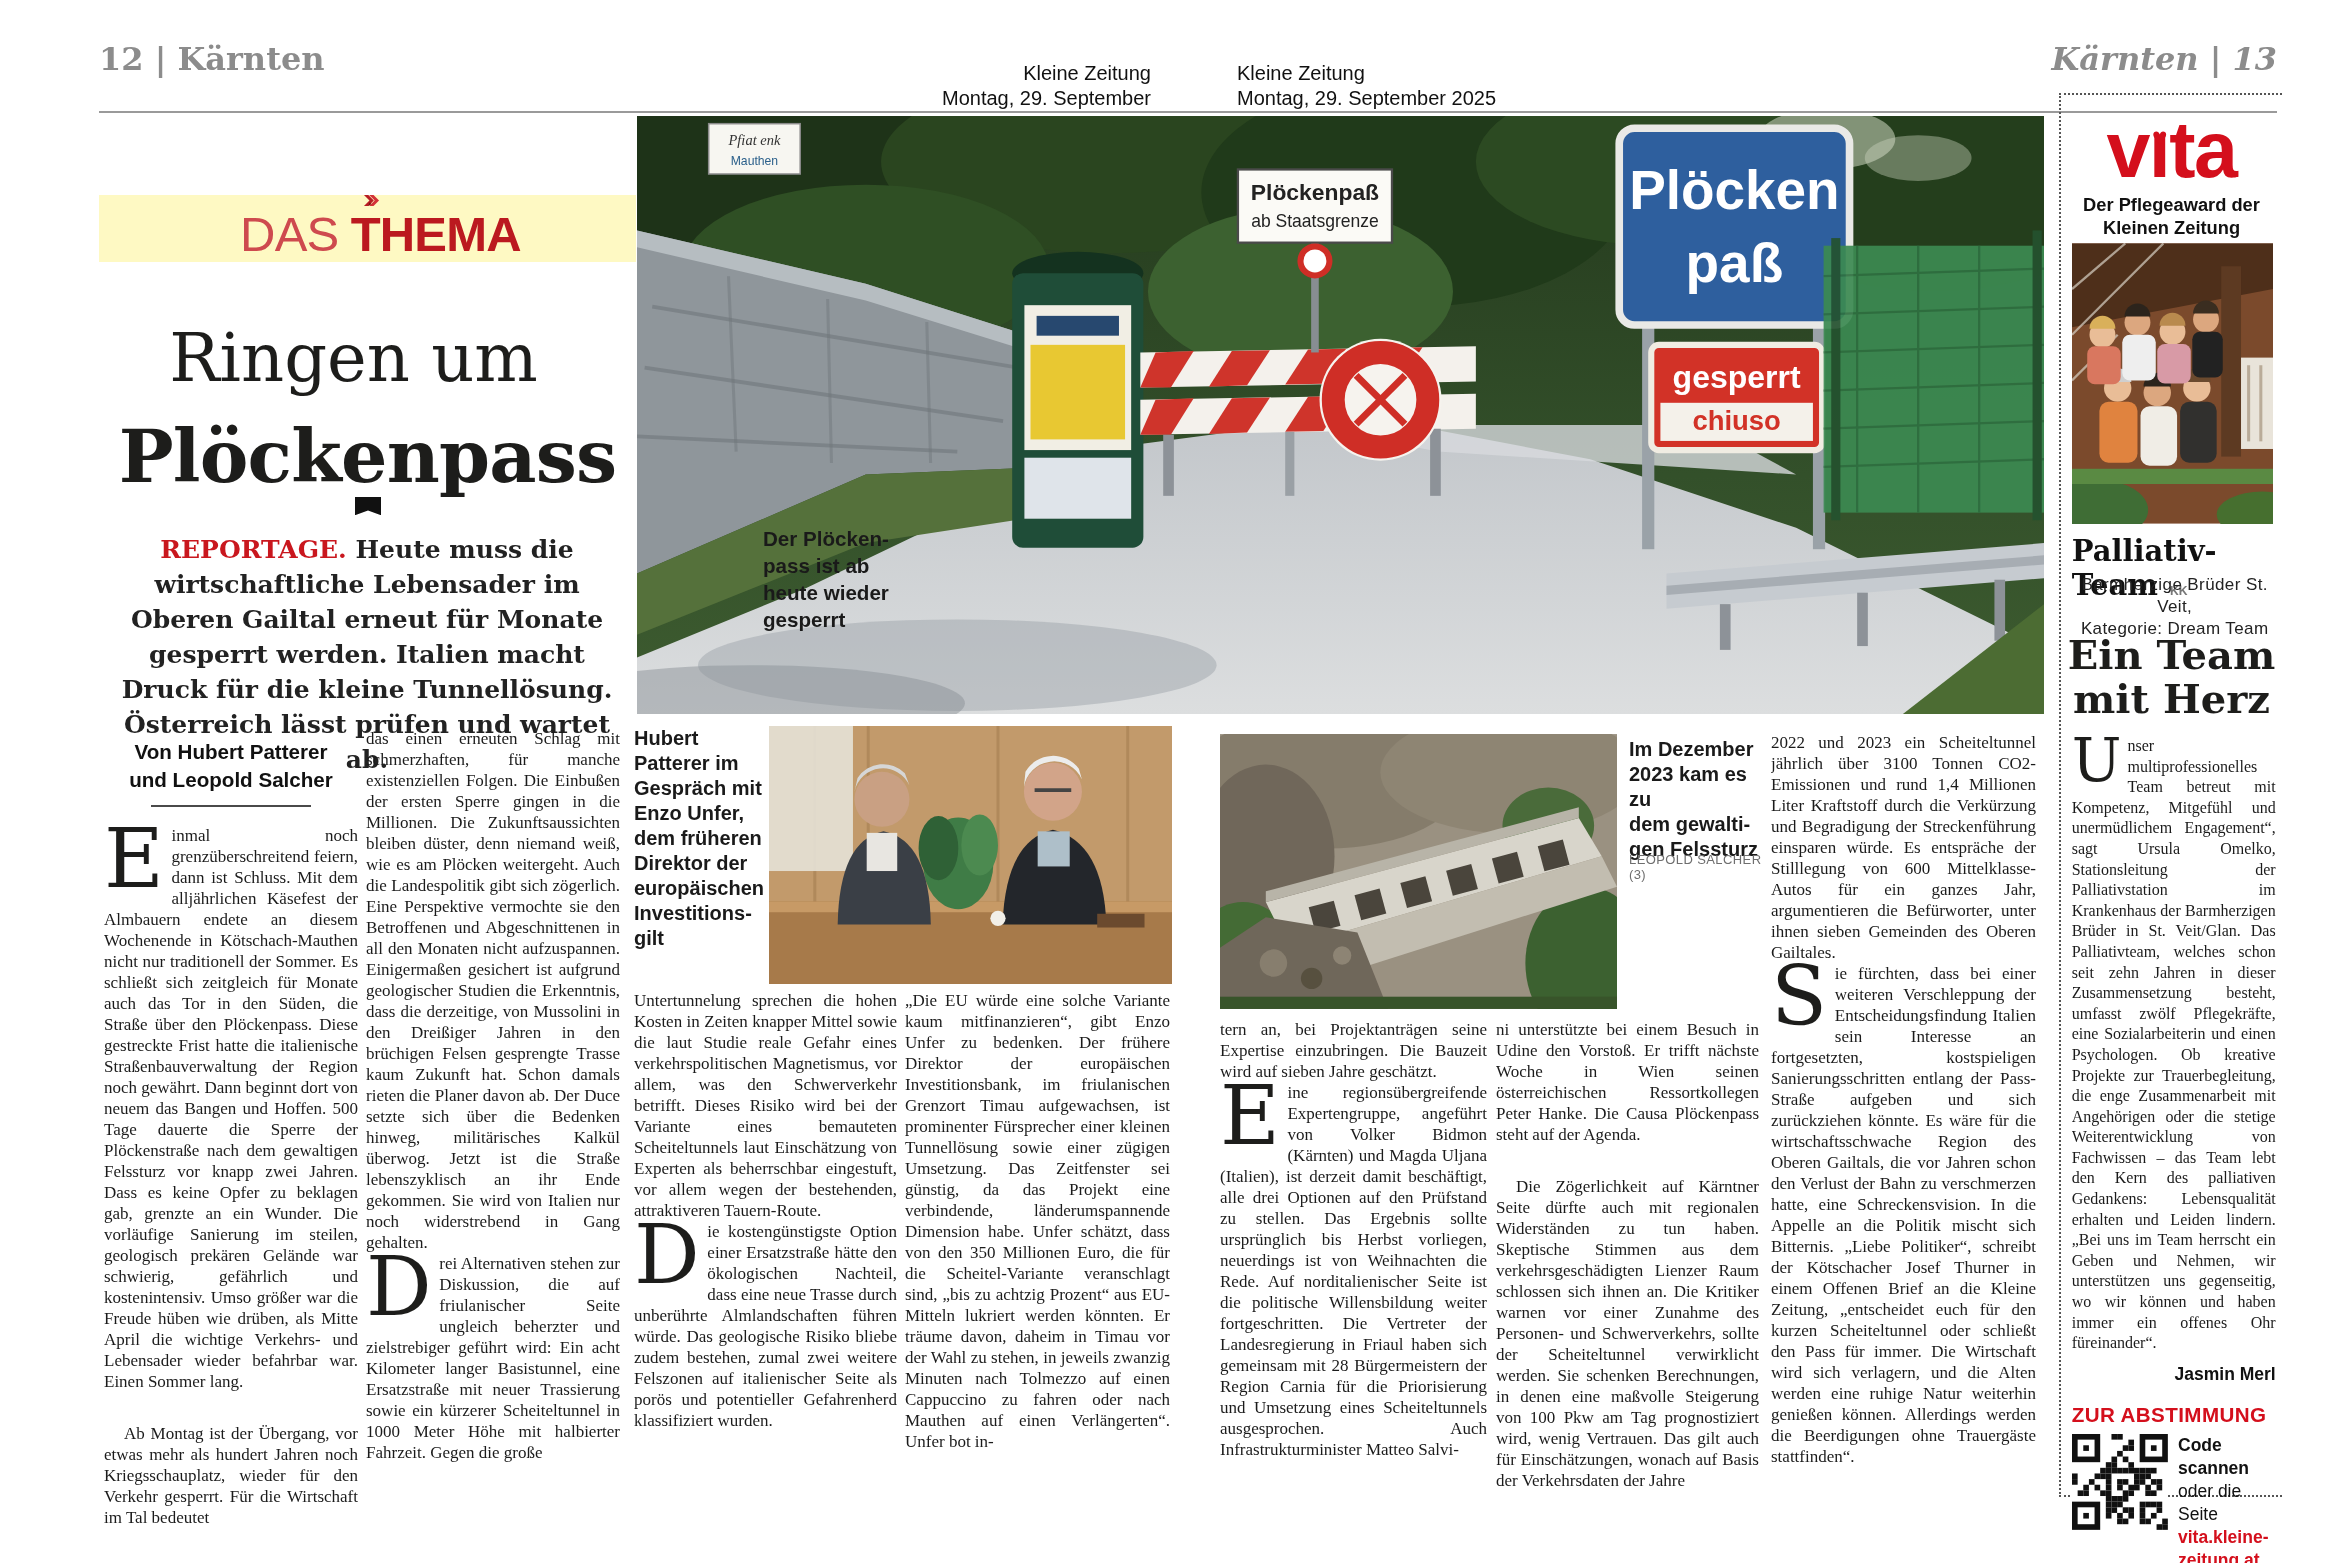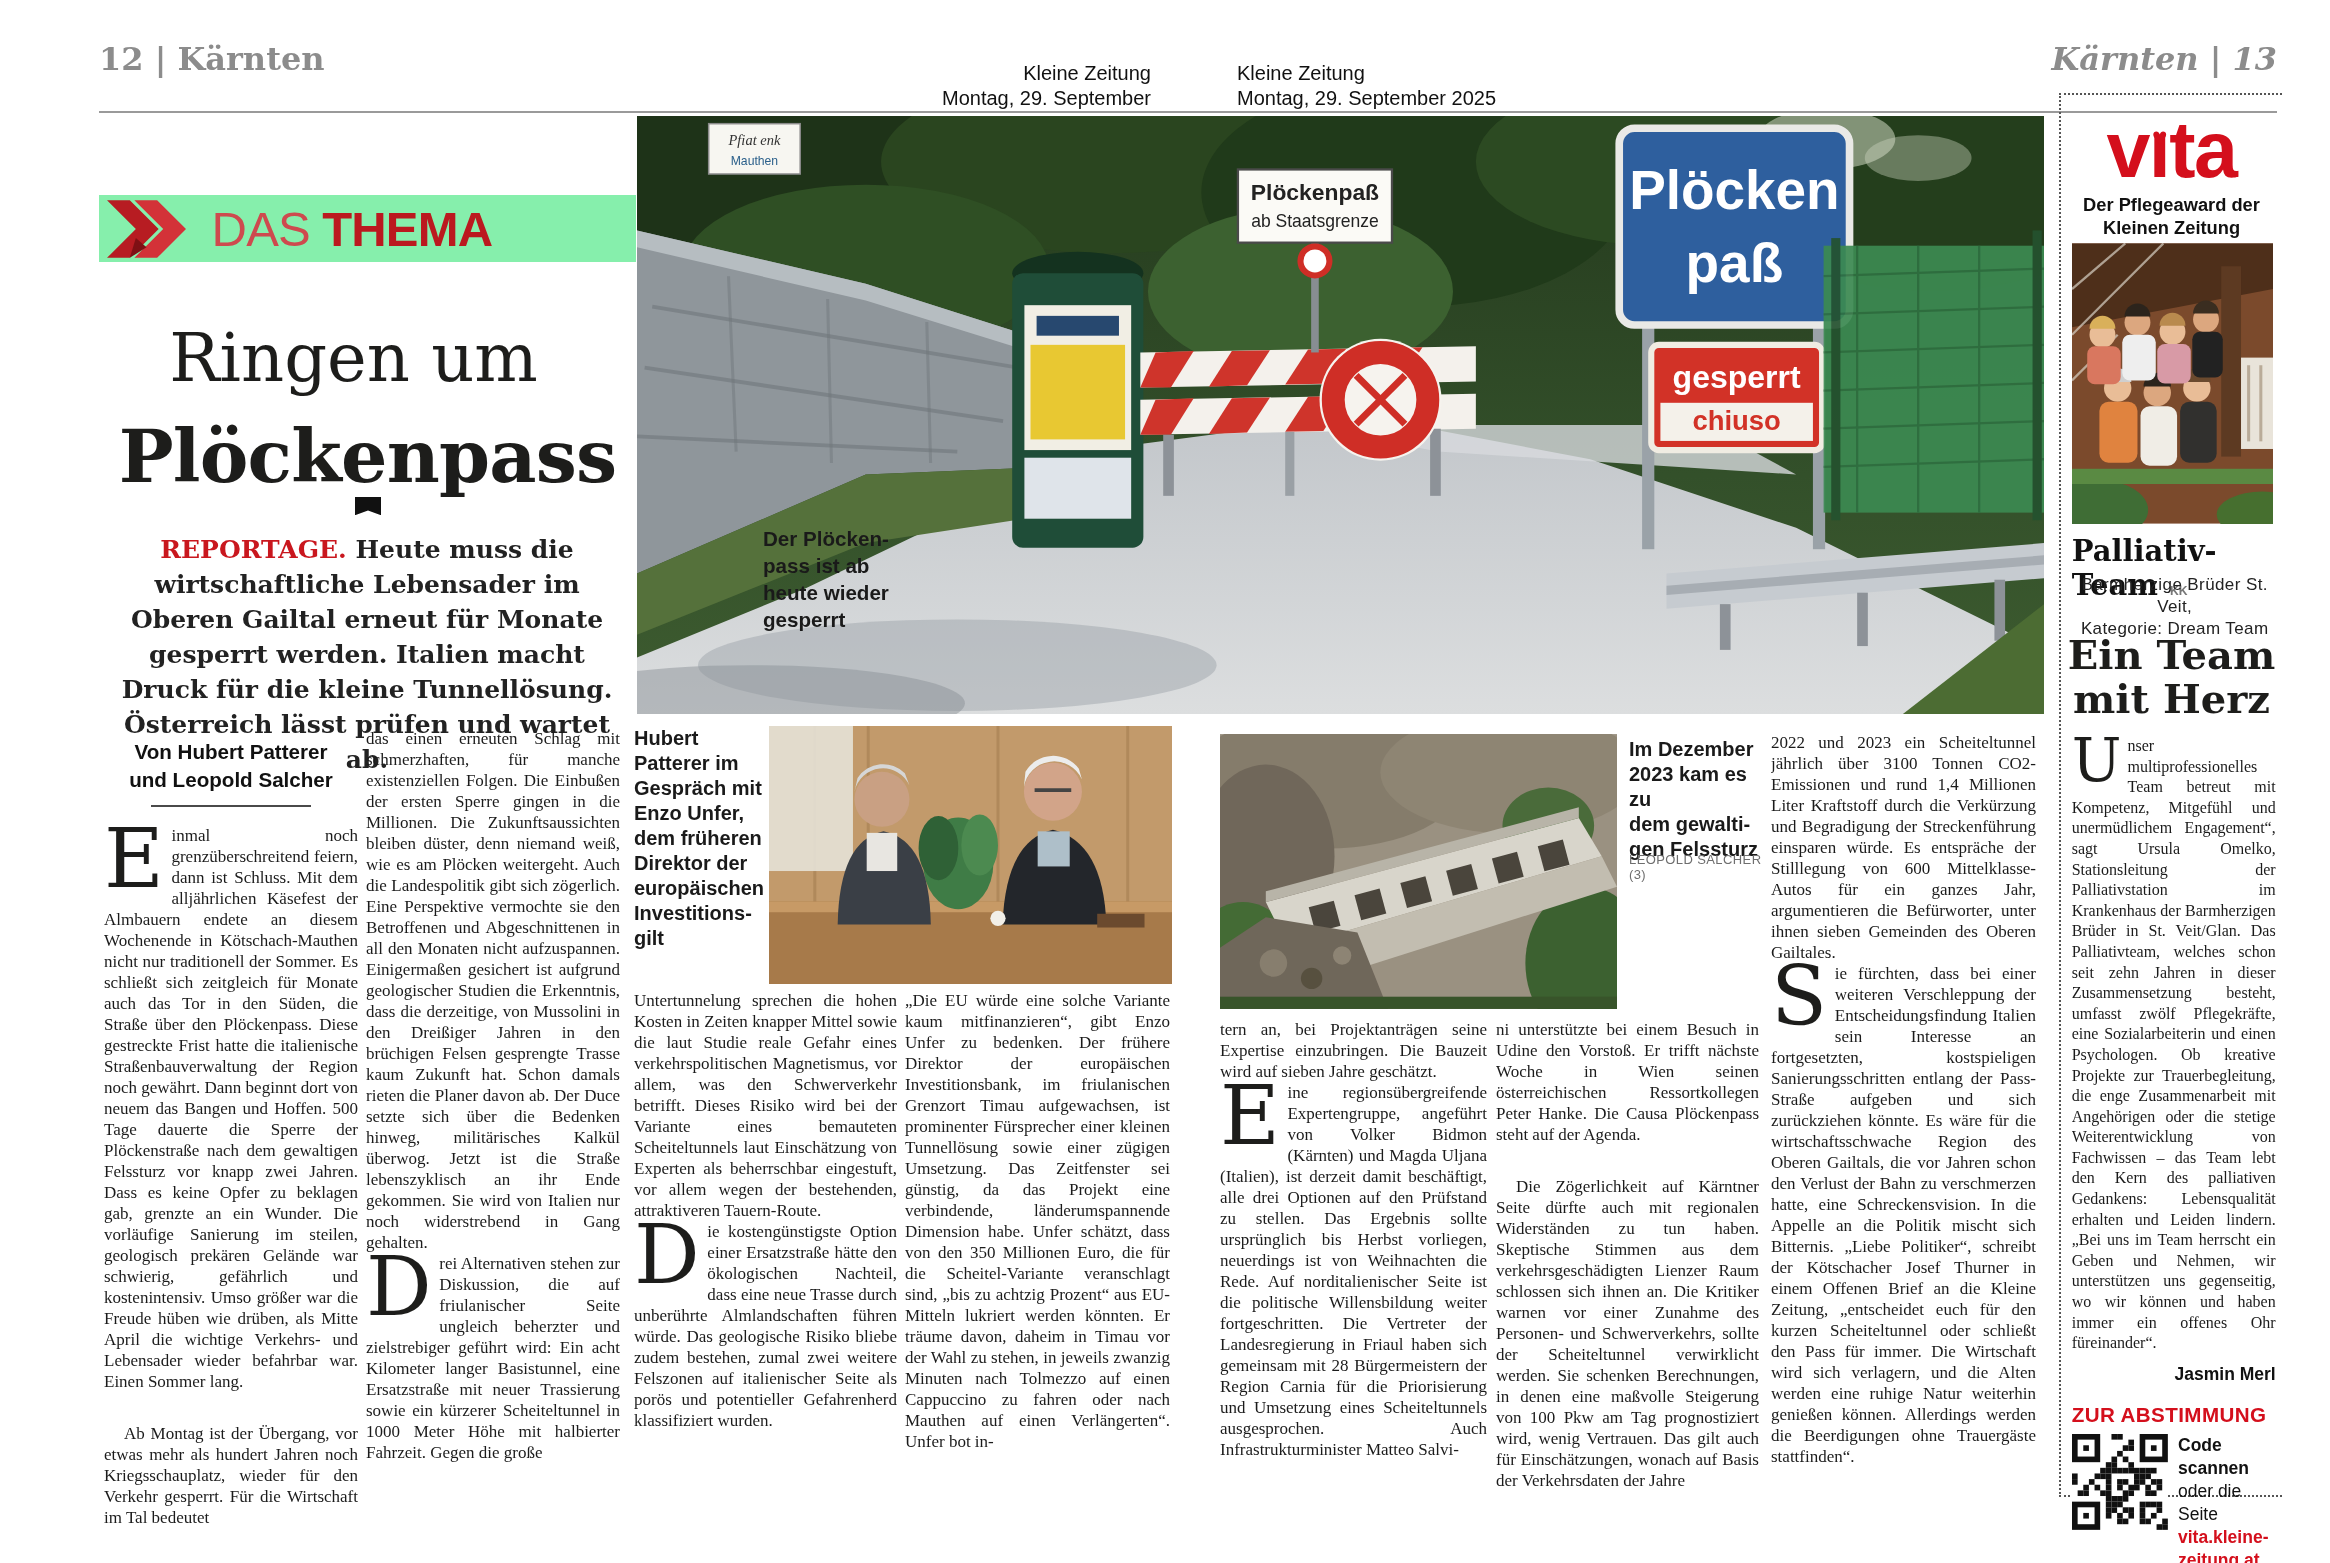--- a/index.html
+++ b/index.html
@@ -4,21 +4,21 @@
 <style>
   html,body{margin:0;padding:0;background:#e8e8e8;}
   #canvas{position:relative;width:2330px;height:1563px;background:#ffffff;overflow:hidden;
           font-family:"Liberation Serif",serif;color:#1b1b1b;}
   .abs{position:absolute;}
   
   .folio{font-family:"DejaVu Serif",serif;font-weight:bold;font-size:32px;color:#8c8c8c;}
   .hrule{height:1.5px;background:#9a9a9a;}
   .masthead{font-family:"Liberation Sans",sans-serif;font-size:20px;line-height:25px;color:#111;}
   
-  .banner{background:#86efac;display:flex;align-items:center;}
+  .banner{background:#fef9c3;display:flex;align-items:center;flex-direction:column;}
   .banner-text{font-family:"Liberation Sans",sans-serif;font-size:49px;letter-spacing:-0.8px;}
   .das{color:#ce4a4e;font-weight:400;}
   .thema{color:#bb191f;font-weight:700;margin-left:12.2px;}
   
   .hl1{font-family:"DejaVu Serif",serif;font-weight:400;font-size:67px;text-align:center;color:#1d1d1b;}
   .hl2{font-family:"DejaVu Serif",serif;font-weight:bold;font-size:73px;text-align:center;color:#1d1d1b;letter-spacing:-0.8px;}
   .ornament{width:26px;height:18.3px;background:#111;clip-path:polygon(0 0,100% 0,100% 100%,50% 74%,0 100%);}
   .standfirst{font-family:"DejaVu Serif",serif;font-weight:bold;font-size:25px;line-height:35px;text-align:center;color:#222;}
   .kicker{color:#c9171e;}
   

